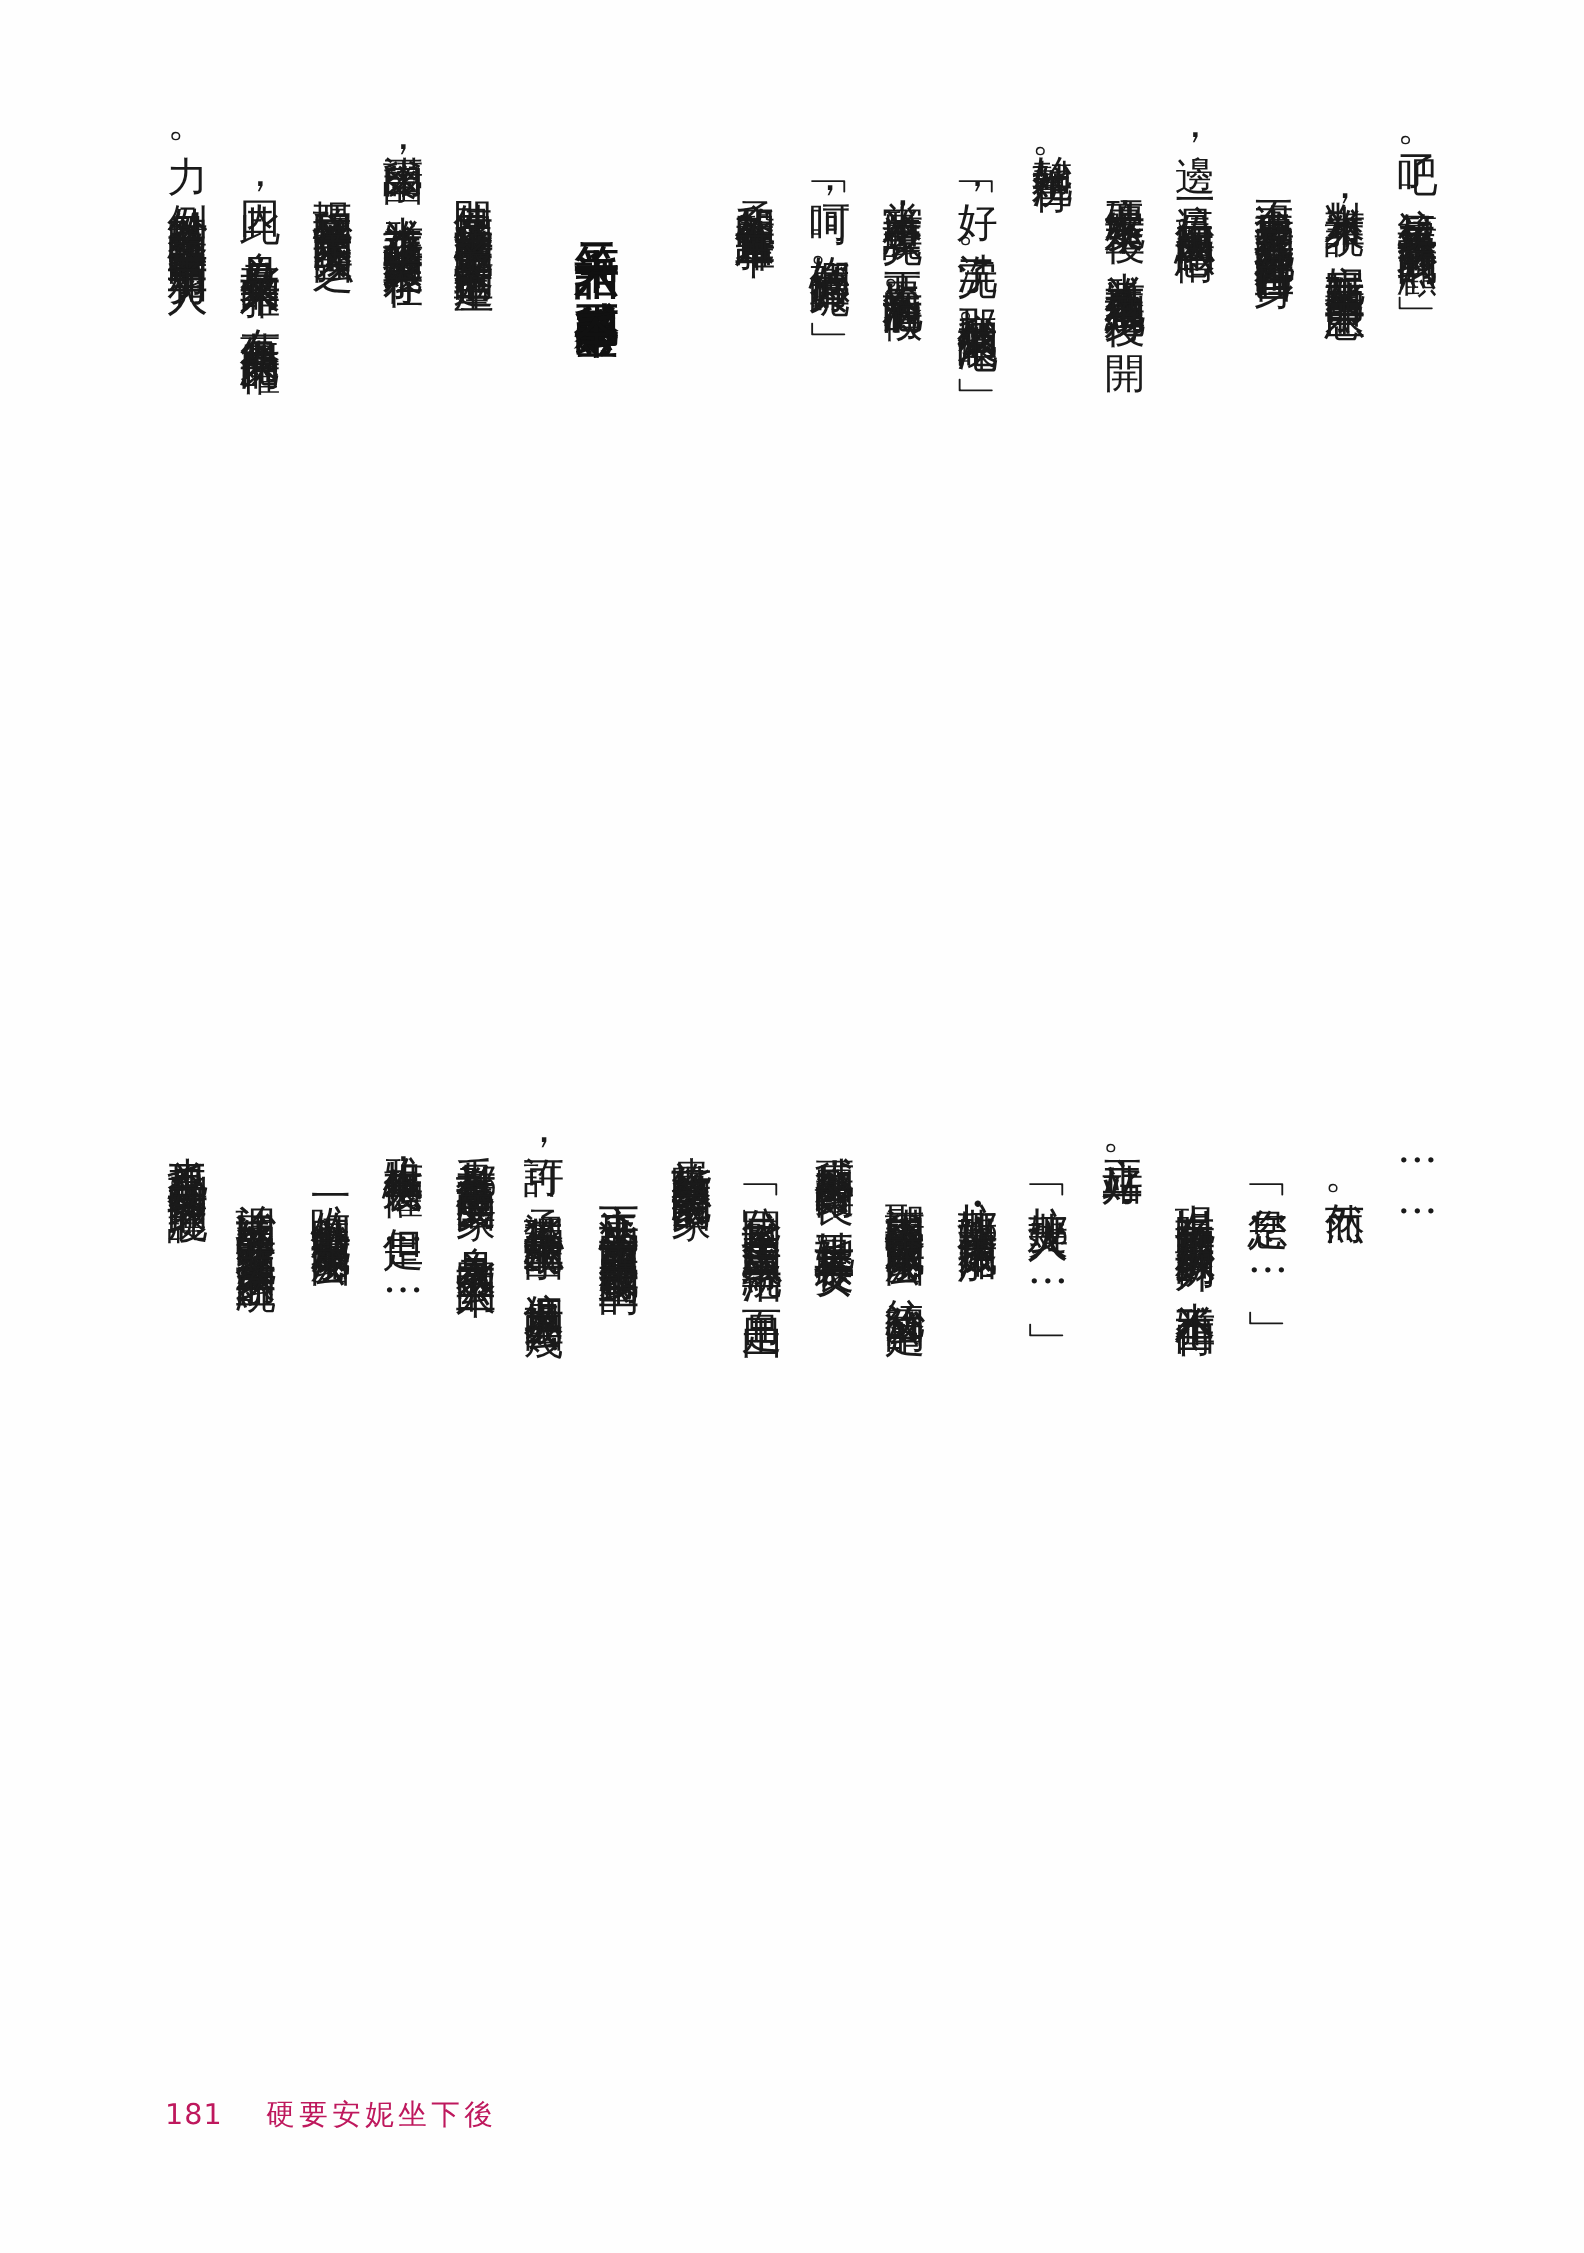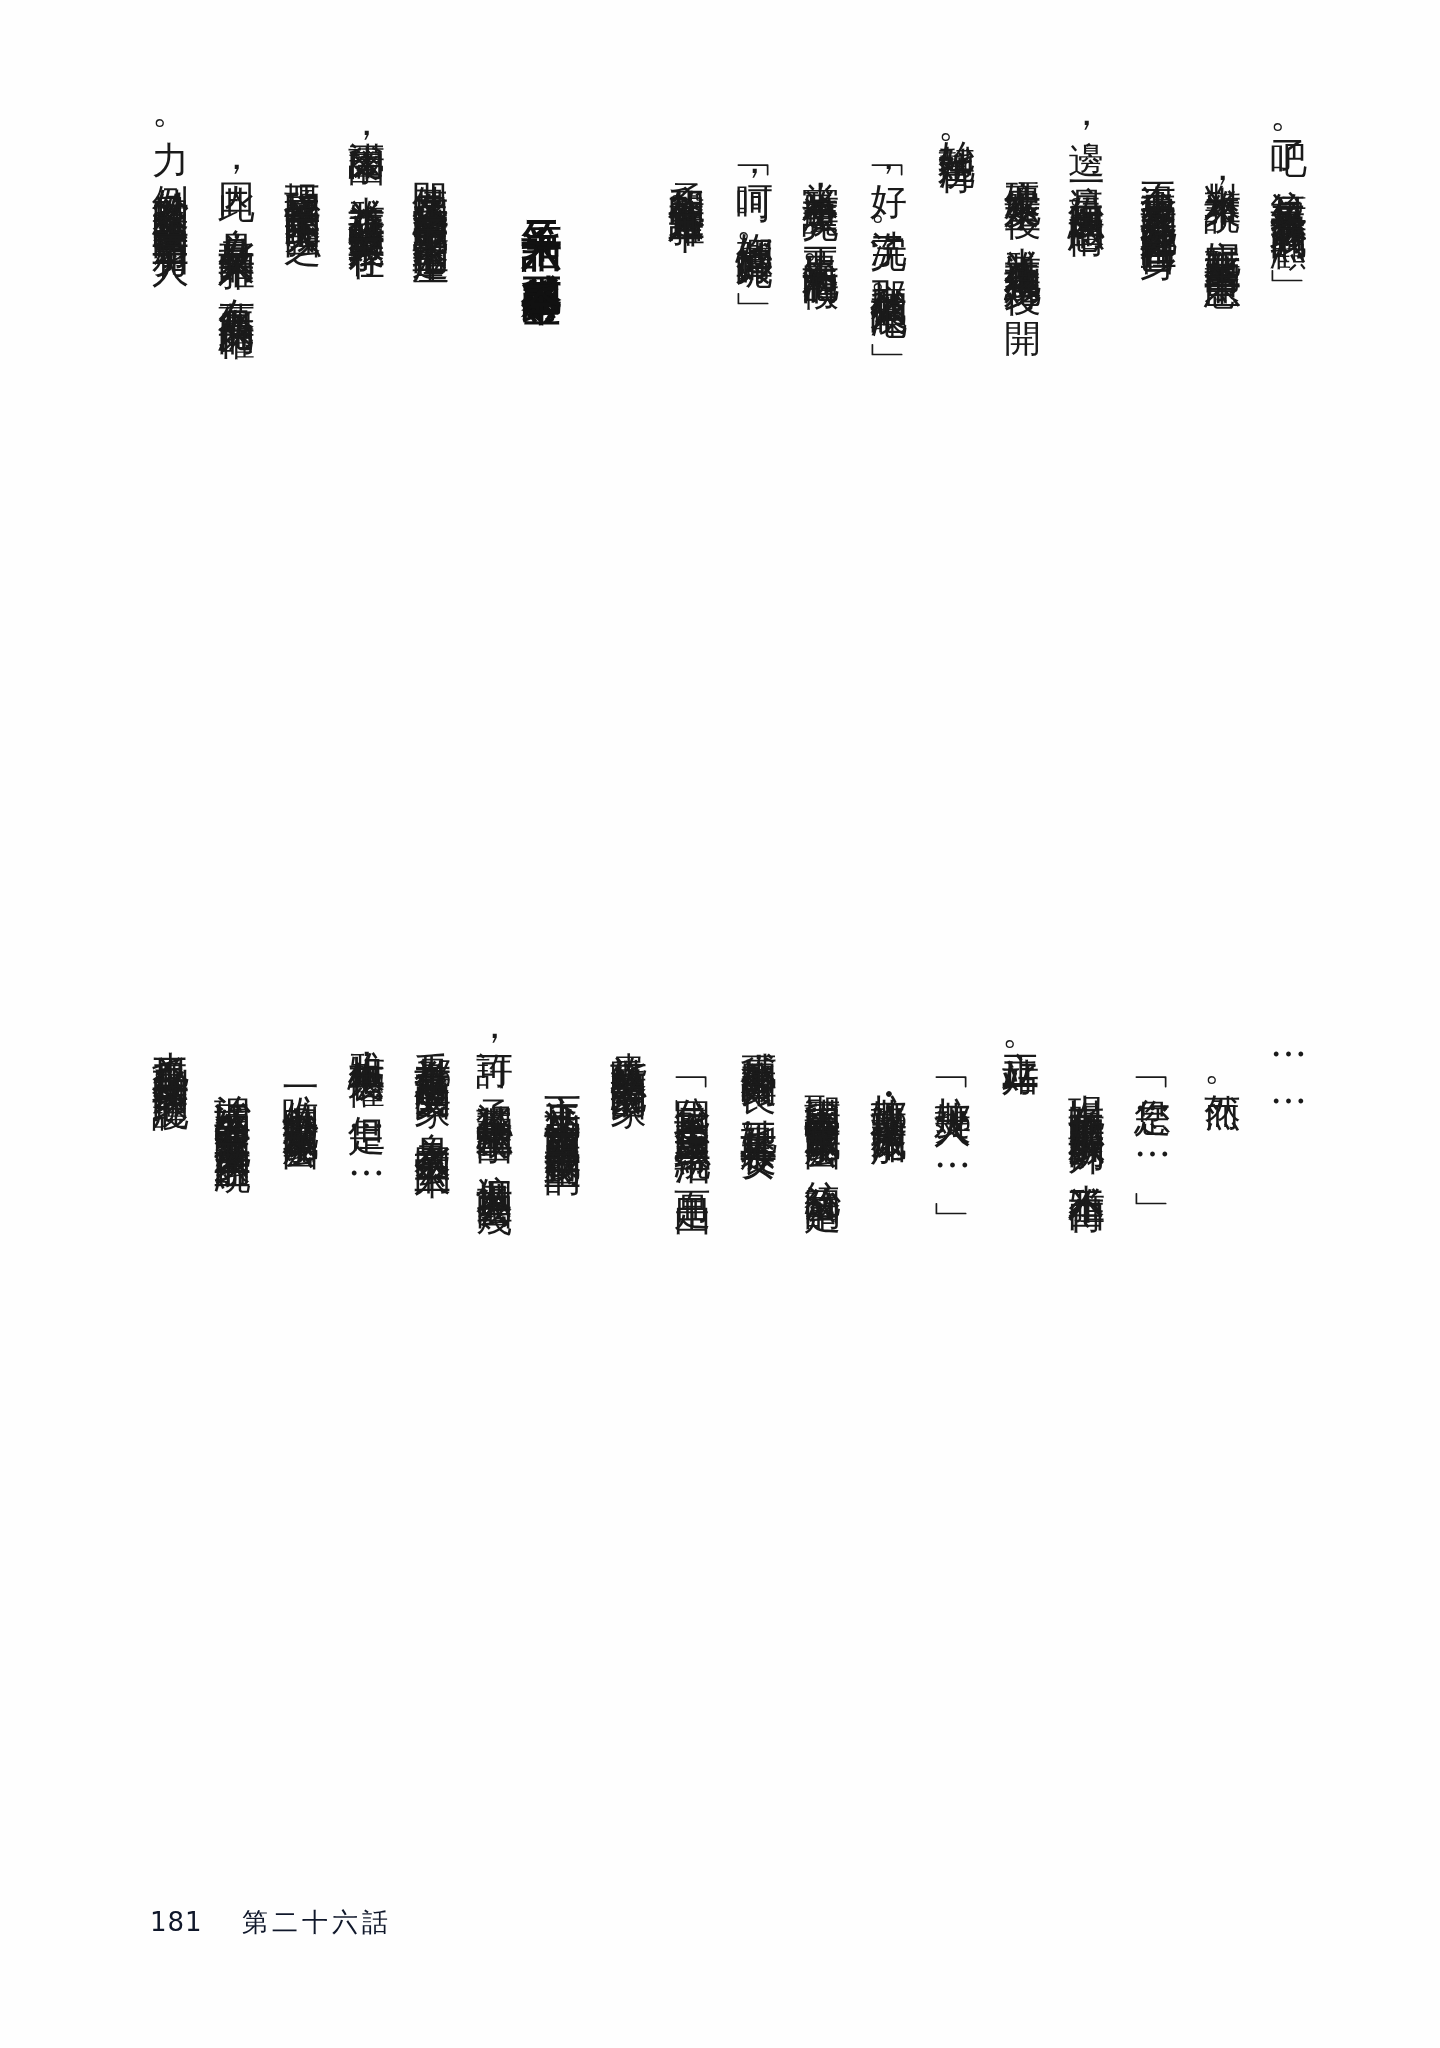--- a/index.html
+++ b/index.html
@@ -22,21 +22,21 @@
     font-size: 40px;
     letter-spacing: 2px;
     color: #111;
   }
   .footer {
     position: absolute;
     left: 150px;
     top: 1905px;
     font-family: "DejaVu Sans", "Liberation Sans", sans-serif;
     font-size: 26px;
-    color: #0f172a;
+    color: #be185d;
     display: flex;
     align-items: baseline;
   }
   .footer .pno { width: 92px; letter-spacing: 1px; }
   .footer .run { letter-spacing: 4px; }
 </style>
 </head>
 <body>
 
 <div class="page">
@@ -78,15 +78,15 @@
     <div class="col" style="left: 472px; top: 1022px;">許可，承認其獨立主權的小國。這個世界的公國幾</div>
     <div class="col" style="left: 410px; top: 1022px;">乎都是有著這種歷史的國家，身為大帝國公主的米</div>
     <div class="col" style="left: 344px; top: 1022px;">雅根本無須畏懼，但是……</div>
     <div class="col" style="left: 278px; top: 1065px;">唯一的例外就是聖威爾加公國。</div>
     <div class="col" style="left: 210px; top: 1065px;">治理該國的公爵家並非流著某個王家的血統。</div>
     <div class="col" style="left: 148px; top: 1022px;">也並不是受到任何國家的庇護。</div>
   </div>
 
   <div class="footer">
     <span class="pno">181</span>
-    <span class="run">第二十六話</span>
+    <span class="run">硬要安妮坐下後</span>
   </div>
 </div>
 
 </body></html>

